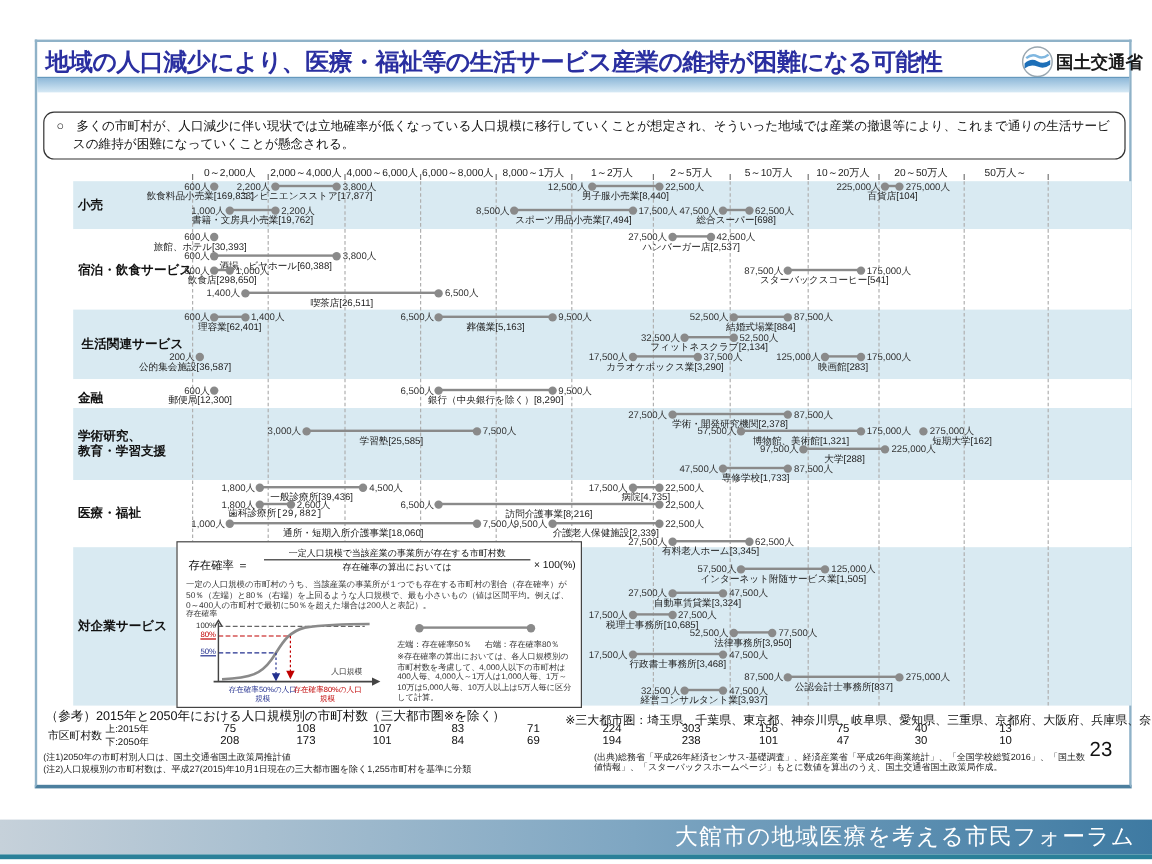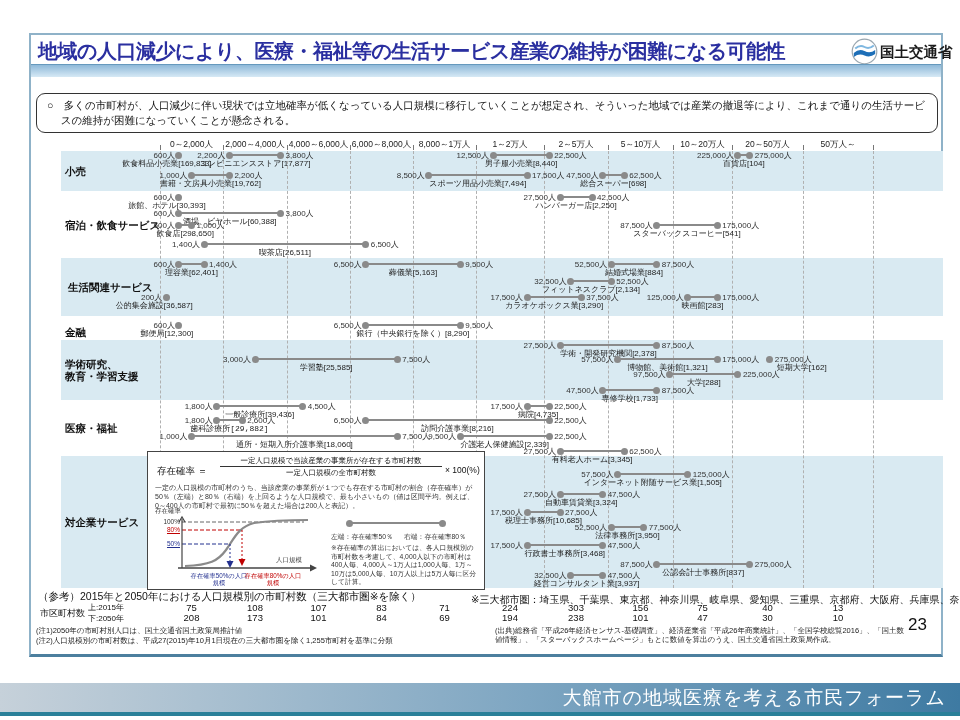--- a/index.html
+++ b/index.html
@@ -177,21 +177,21 @@
     <div class="num numR" style="left: 629.25px; top: 171px;">62,500人</div>
     <div class="ilabel" style="left: 513.458px; top: 179px;">総合スーパー[698]</div>
     <div class="dot" style="left: 175.4px; top: 193.5px;"></div>
     <div class="num numL" style="left: 102.9px; top: 193px;">600人</div>
     <div class="ilabel" style="left: 66.9px; top: 201px;">旅館、ホテル[30,393]</div>
     <div class="rline" style="left: 560px; top: 196px; width: 32px;"></div>
     <div class="dot" style="left: 556.5px; top: 193.5px;"></div>
     <div class="dot" style="left: 588.5px; top: 193.5px;"></div>
     <div class="num numL" style="left: 484px; top: 193px;">27,500人</div>
     <div class="num numR" style="left: 597px; top: 193px;">42,500人</div>
-    <div class="ilabel" style="left: 476px; top: 201px;">ハンバーガー店[2,250]</div>
+    <div class="ilabel" style="left: 476px; top: 201px;">ハンバーガー店[2,537]</div>
     <div class="rline" style="left: 178.9px; top: 212px; width: 101.7px;"></div>
     <div class="dot" style="left: 175.4px; top: 209.5px;"></div>
     <div class="dot" style="left: 277.1px; top: 209.5px;"></div>
     <div class="num numL" style="left: 102.9px; top: 209px;">600人</div>
     <div class="num numR" style="left: 285.6px; top: 209px;">3,800人</div>
     <div class="ilabel" style="left: 129.75px; top: 217px;">酒場、ビヤホール[60,388]</div>
     <div class="rline" style="left: 178.9px; top: 224px; width: 12.6px;"></div>
     <div class="dot" style="left: 175.4px; top: 221.5px;"></div>
     <div class="dot" style="left: 188px; top: 221.5px;"></div>
     <div class="num numL" style="left: 102.9px; top: 221px;">600人</div>
@@ -411,21 +411,21 @@
 <div class="title-band"></div>
 
 <div class="bullets-box">
   <div class="bullet"><span>○</span>　<span>多くの市町村が、人口減少に伴い現状では立地確率が低くなっている人口規模に移行していくことが想定され、そういった地域では産業の撤退等により、これまで通りの生活サービスの維持が困難になっていくことが懸念される。</span></div>
 </div>
 
 <div class="explainer">
   <div class="exp-lhsrow"><span>存在確率</span> <span>＝</span></div>
   <div class="exp-frac">
     <div class="exp-numr">一定人口規模で当該産業の事業所が存在する市町村数</div>
-    <div class="exp-den">一定人口規模の全市町村数</div>
+    <div class="exp-den">存在確率の算出においては</div>
   </div>
   <div class="exp-suffix">× 100(%)</div>
   <div class="exp-desc">一定の人口規模の市町村のうち、当該産業の事業所が１つでも存在する市町村の割合（存在確率）が50％（左端）と80％（右端）を上回るような人口規模で、最も小さいもの（値は区間平均。例えば、0～400人の市町村で最初に50％を超えた場合は200人と表記）。</div>
   <svg class="exp-svg" width="170" height="58" viewBox="0 0 170 58">
     <line x1="30" y1="8" x2="152" y2="8" stroke="#666" stroke-width="1" stroke-dasharray="4,2"></line>
     <line x1="30" y1="16" x2="90" y2="16" stroke="#c00000" stroke-width="1" stroke-dasharray="4,2"></line>
     <line x1="30" y1="30" x2="78" y2="30" stroke="#23308f" stroke-width="1" stroke-dasharray="4,2"></line>
     <path d="M33,52 C58,51 66,47 74,36 C82,25 86,13 102,9 C122,6 140,6 156,6" stroke="#8a8a8a" stroke-width="2.2" fill="none"></path>
     <line x1="78" y1="30" x2="78" y2="48" stroke="#23308f" stroke-width="1" stroke-dasharray="2,2"></line>
     <polygon points="74.5,47 81.5,47 78,54" fill="#23308f"></polygon>

